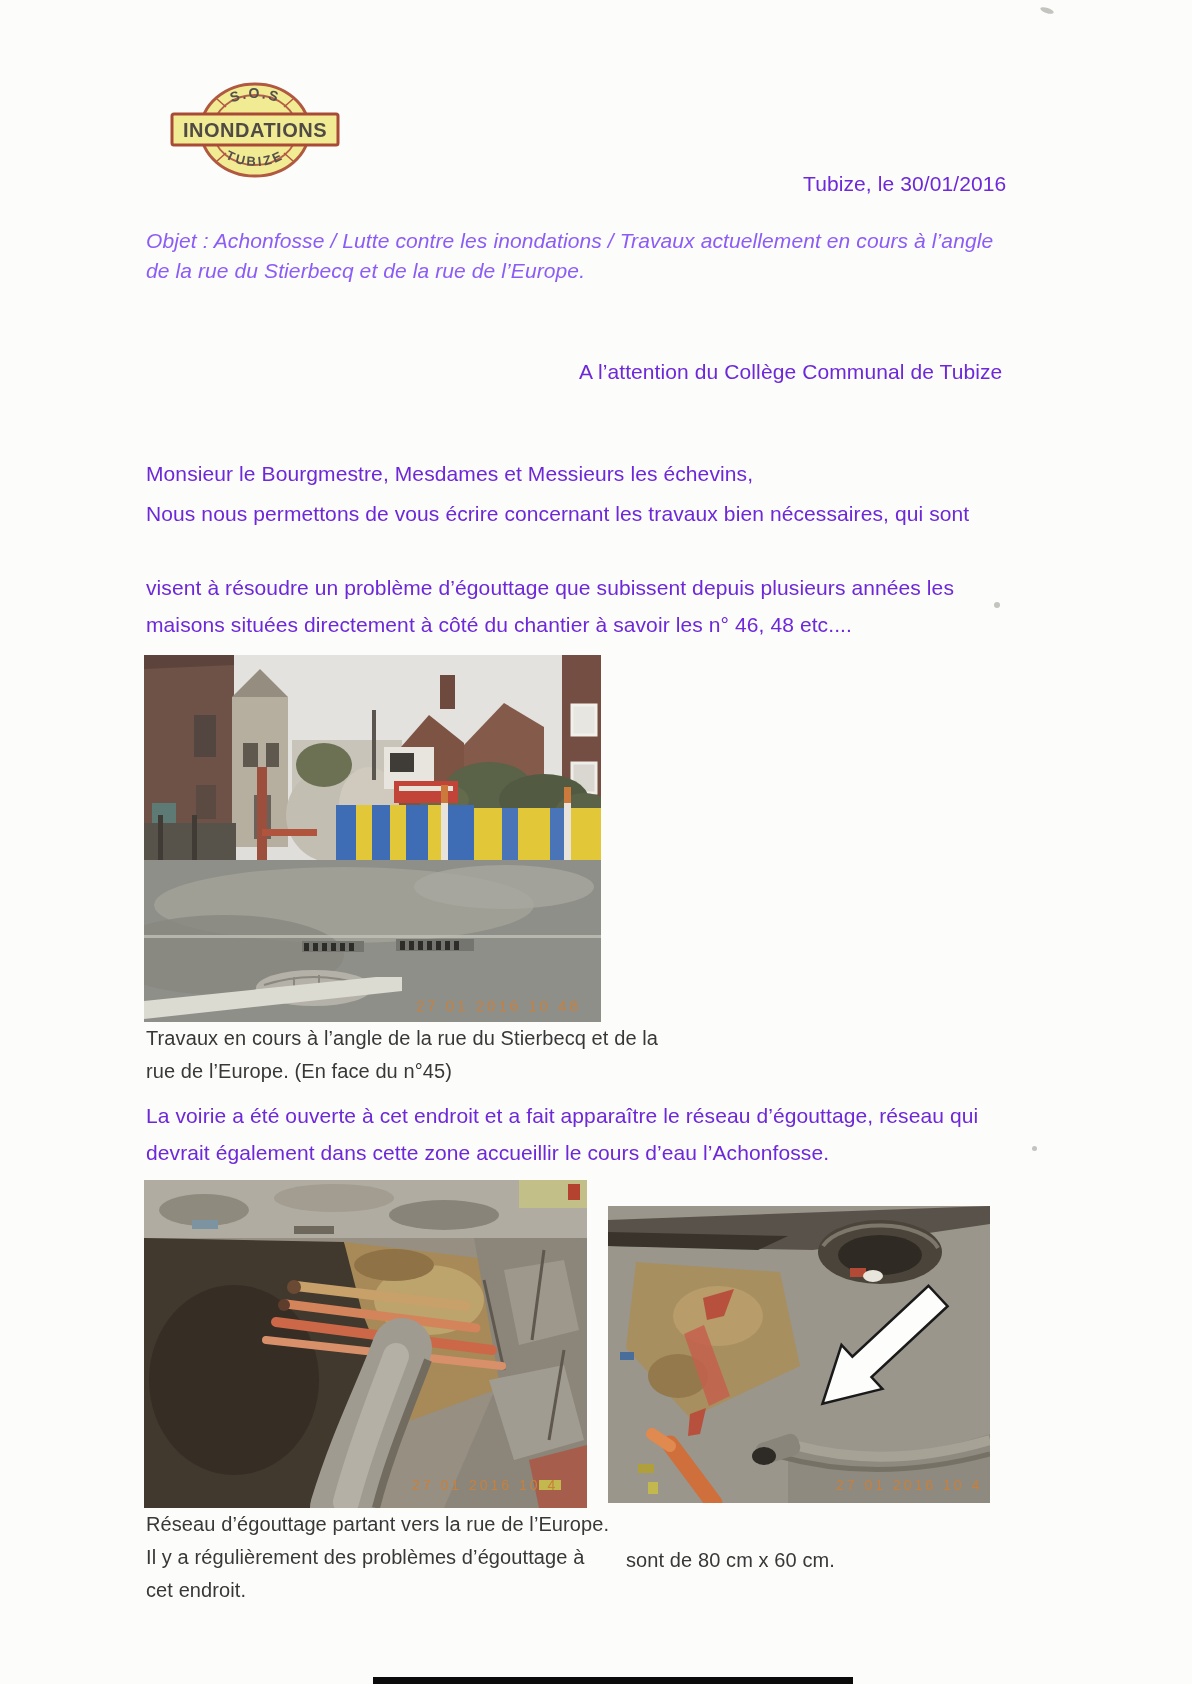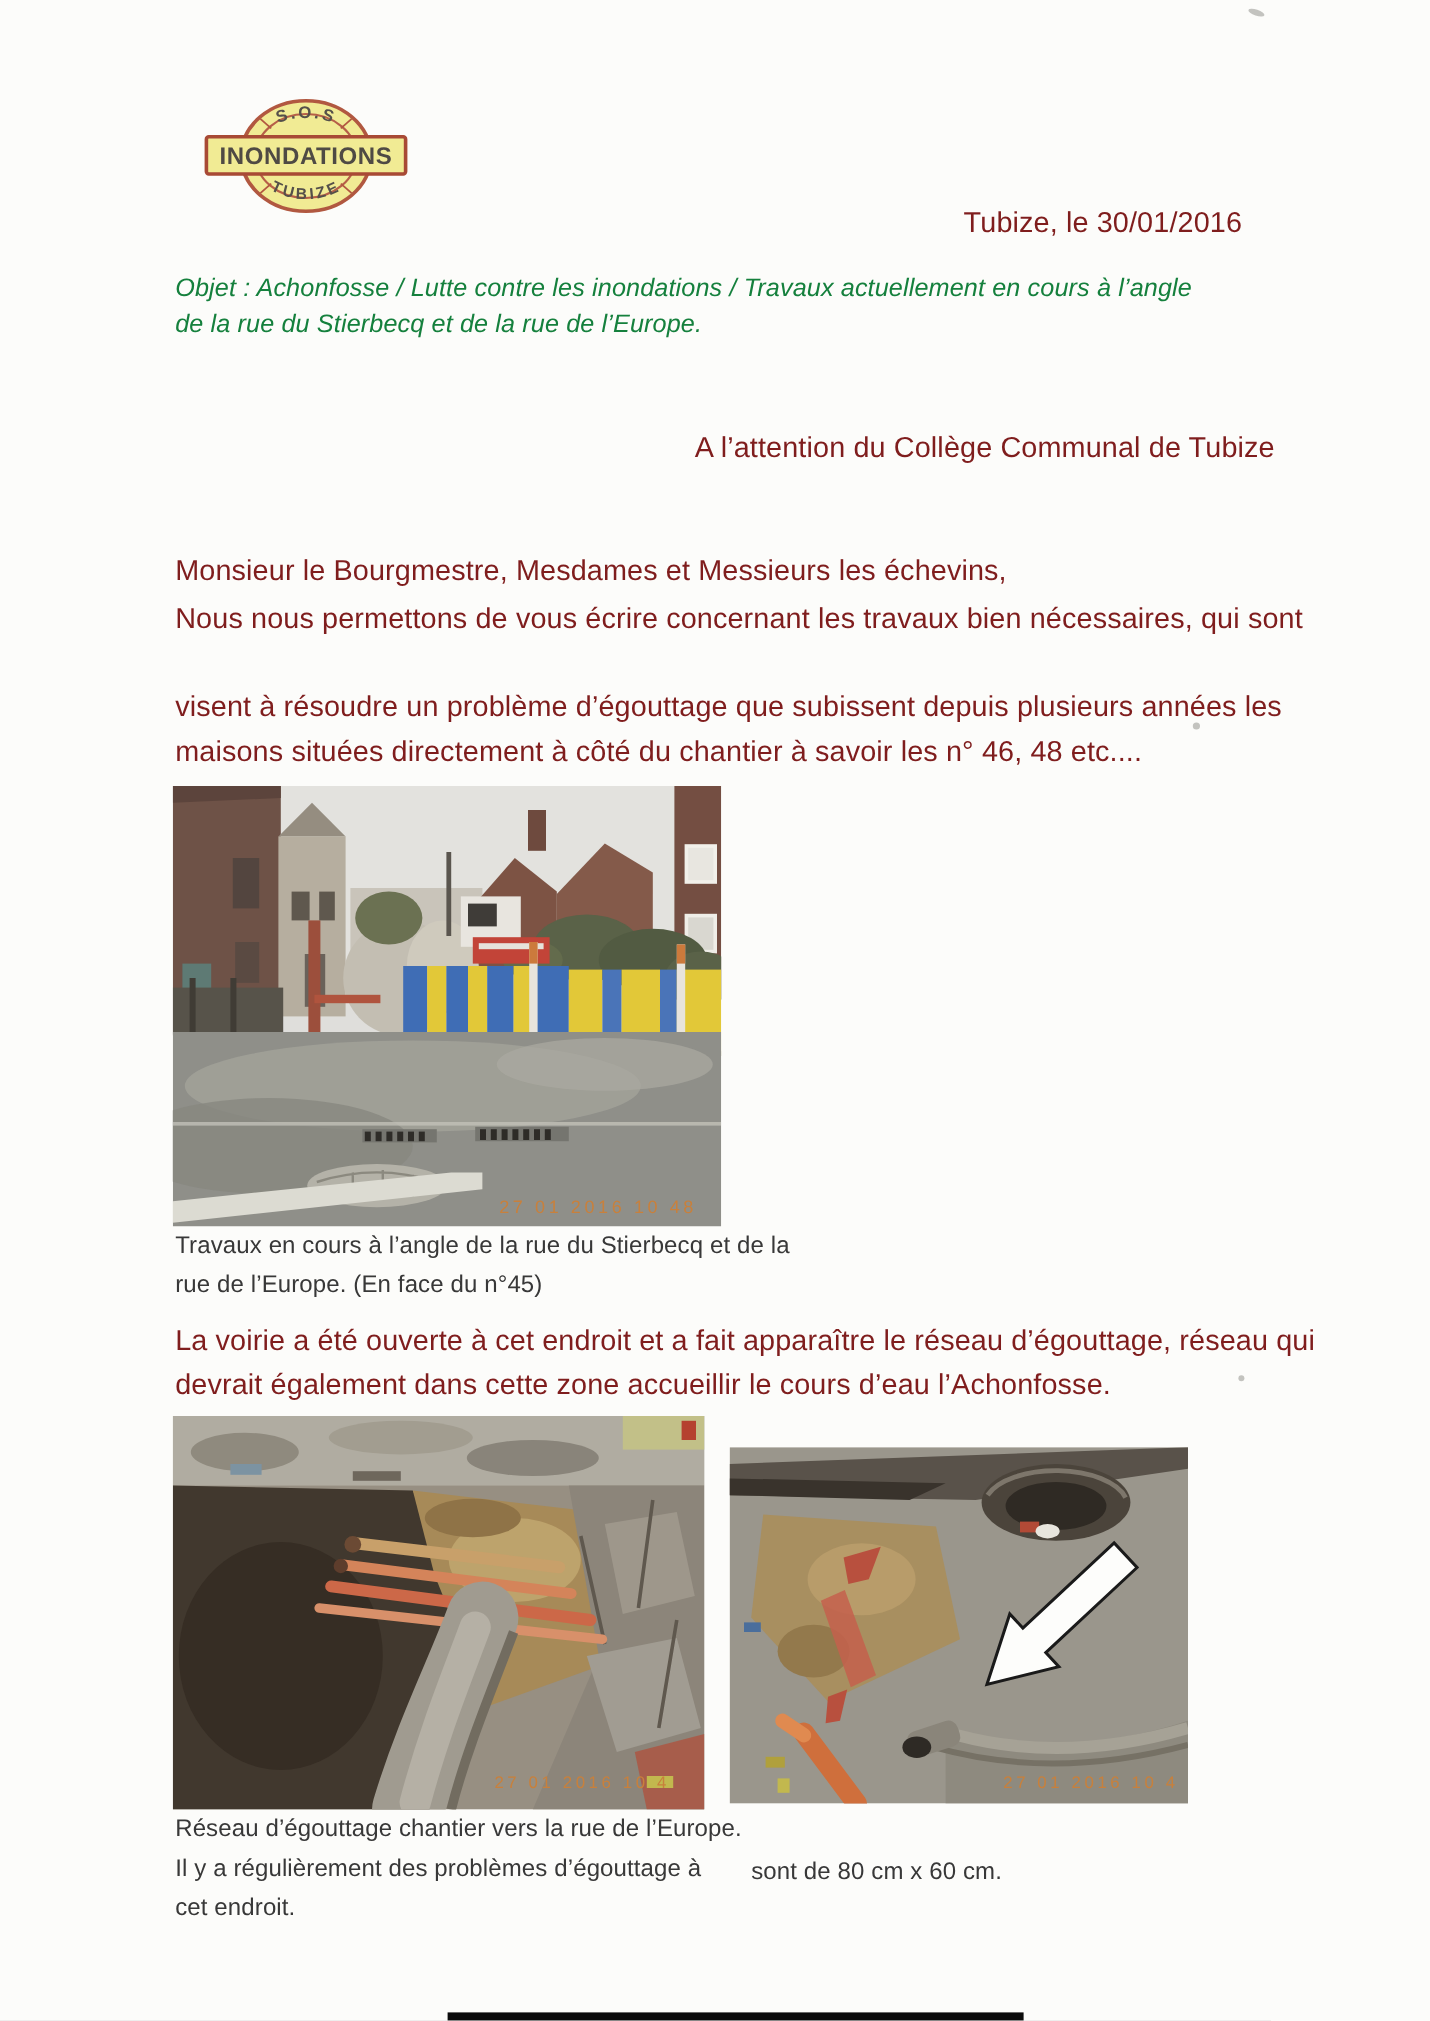--- a/index.html
+++ b/index.html
@@ -3,23 +3,23 @@
 <meta charset="utf-8">
 <style>
   html,body{margin:0;padding:0;background:#d8d8d8;}
   #page{
     position:relative;width:1192px;height:1684px;margin:0 auto;
     background:#fcfcfa;overflow:hidden;
     font-family:"Liberation Sans","DejaVu Sans",sans-serif;
     color:#3b3b3b;
   }
   .abs{position:absolute;white-space:nowrap;}
-  .body-line{font-size:24px;letter-spacing:.1px;color:#7f1d1d;}
+  .body-line{font-size:21px;letter-spacing:.1px;color:#6d28d9;}
   .caption-line{font-size:20px;letter-spacing:.1px;color:#383838;text-align:center;}
-  .subject-line{font-size:21px;font-style:italic;color:#15803d;letter-spacing:.1px;}
+  .subject-line{font-size:21px;font-style:italic;color:#8b5cf6;letter-spacing:.1px;}
   .bold{font-weight:400;}
   .photo{position:absolute;display:block;}
   .speck{position:absolute;background:#c3c3bf;border-radius:50%;}
   .scanbar{position:absolute;background:#0b0b0b;}
 </style>
 </head>
 <body>
 
 <div id="page">
 
@@ -279,21 +279,21 @@
       <rect x="30" y="258" width="16" height="9" fill="#b0a03c"></rect>
       <rect x="40" y="276" width="10" height="12" fill="#c2b84e"></rect>
     </g>
 
     <g transform="translate(330,90) rotate(137)">
       <path d="M0,-14 L104,-14 L104,-30 L158,0 L104,30 L104,14 L0,14 Z" fill="#fdfdfb" stroke="#1a1a1a" stroke-width="2.5" stroke-linejoin="miter"></path>
     </g>
     <text x="228" y="284" font-size="14" letter-spacing="3" fill="#c8803c">27 01 2016 10 4</text>
   </svg>
 
-  <div class="abs caption-line" style="left:146px;top:1513px">Réseau d’égouttage chantier vers la rue de l’Europe.</div>
+  <div class="abs caption-line" style="left:146px;top:1513px">Réseau d’égouttage partant vers la rue de l’Europe.</div>
   <div class="abs caption-line" style="left:146px;top:1546px">Il y a régulièrement des problèmes d’égouttage à</div>
   <div class="abs caption-line" style="left:146px;top:1579px">cet endroit.</div>
 
   <div class="abs caption-line" style="left:626px;top:1549px">sont de 80 cm x 60 cm.</div>
 
   <div class="speck" style="left:1040px;top:8px;width:14px;height:5px;transform:rotate(18deg)"></div>
   <div class="speck" style="left:994px;top:602px;width:6px;height:6px"></div>
   <div class="speck" style="left:1032px;top:1146px;width:5px;height:5px"></div>
   <div class="scanbar" style="left:373px;top:1677px;width:480px;height:7px"></div>
 

